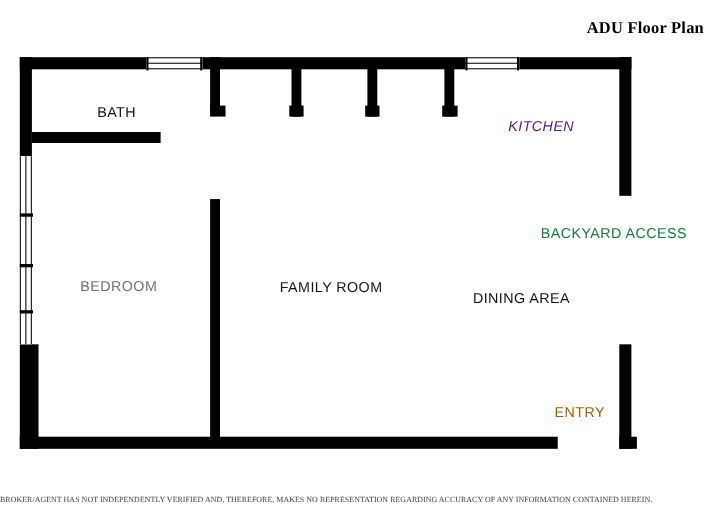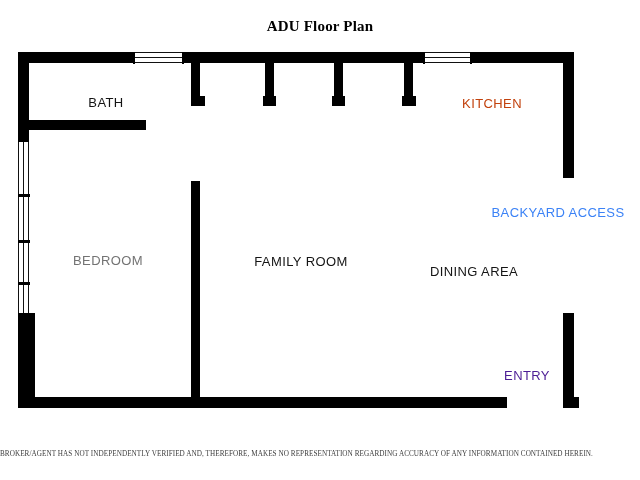--- a/index.html
+++ b/index.html
@@ -22,21 +22,21 @@
     height: 480px;
     background: #ffffff;
   }
 
   
   .plan-title {
     position: absolute;
     left: 0;
     top: 18px;
     width: 640px;
-    text-align: center;
+    text-align: right;
     font-family: "Liberation Serif", serif;
     font-weight: bold;
     font-size: 15px;
     letter-spacing: 0.2px;
     color: #000000;
   }
 
   
   .plan-canvas {
     position: absolute;
@@ -162,23 +162,23 @@
       <div class="window-h" style="left: 423px; top: 52px; width: 49px; height: 11px;">
         <span class="jamb left"></span>
         <span class="jamb right"></span>
       </div>
       <div class="window-v" style="left: 18px; top: 142px; width: 11px; height: 171px;">
         <span class="mullion" style="top: 52px;"></span>
         <span class="mullion" style="top: 98px;"></span>
         <span class="mullion" style="top: 140px;"></span>
       </div>
       <div class="room-label" style="left: 106px; top: 102px; color: rgb(20, 20, 20);">BATH</div>
-      <div class="room-label" style="left: 492px; top: 103px; color: #c2410c;">KITCHEN</div>
-      <div class="room-label" style="left: 558px; top: 212px; color: #3b82f6;">BACKYARD ACCESS</div>
+      <div class="room-label" style="left: 492px; top: 115px; color: #4c1d95; font-style: italic;">KITCHEN</div>
+      <div class="room-label" style="left: 558px; top: 212px; color: #15803d;">BACKYARD ACCESS</div>
       <div class="room-label" style="left: 108px; top: 260px; color: #737373;">BEDROOM</div>
       <div class="room-label" style="left: 474px; top: 271px; color: rgb(20, 20, 20);">DINING AREA</div>
       <div class="room-label" style="left: 301px; top: 261px; color: rgb(20, 20, 20);">FAMILY ROOM</div>
-      <div class="room-label" style="left: 527px; top: 375px; color: #4c1d95;">ENTRY</div>
+      <div class="room-label" style="left: 527px; top: 375px; color: #a16207;">ENTRY</div>
     </div>
 
   <div class="disclaimer">BROKER/AGENT HAS NOT INDEPENDENTLY VERIFIED AND, THEREFORE, MAKES NO REPRESENTATION REGARDING ACCURACY OF ANY INFORMATION CONTAINED HEREIN.</div>
 
 </div>
 
 </body></html>

